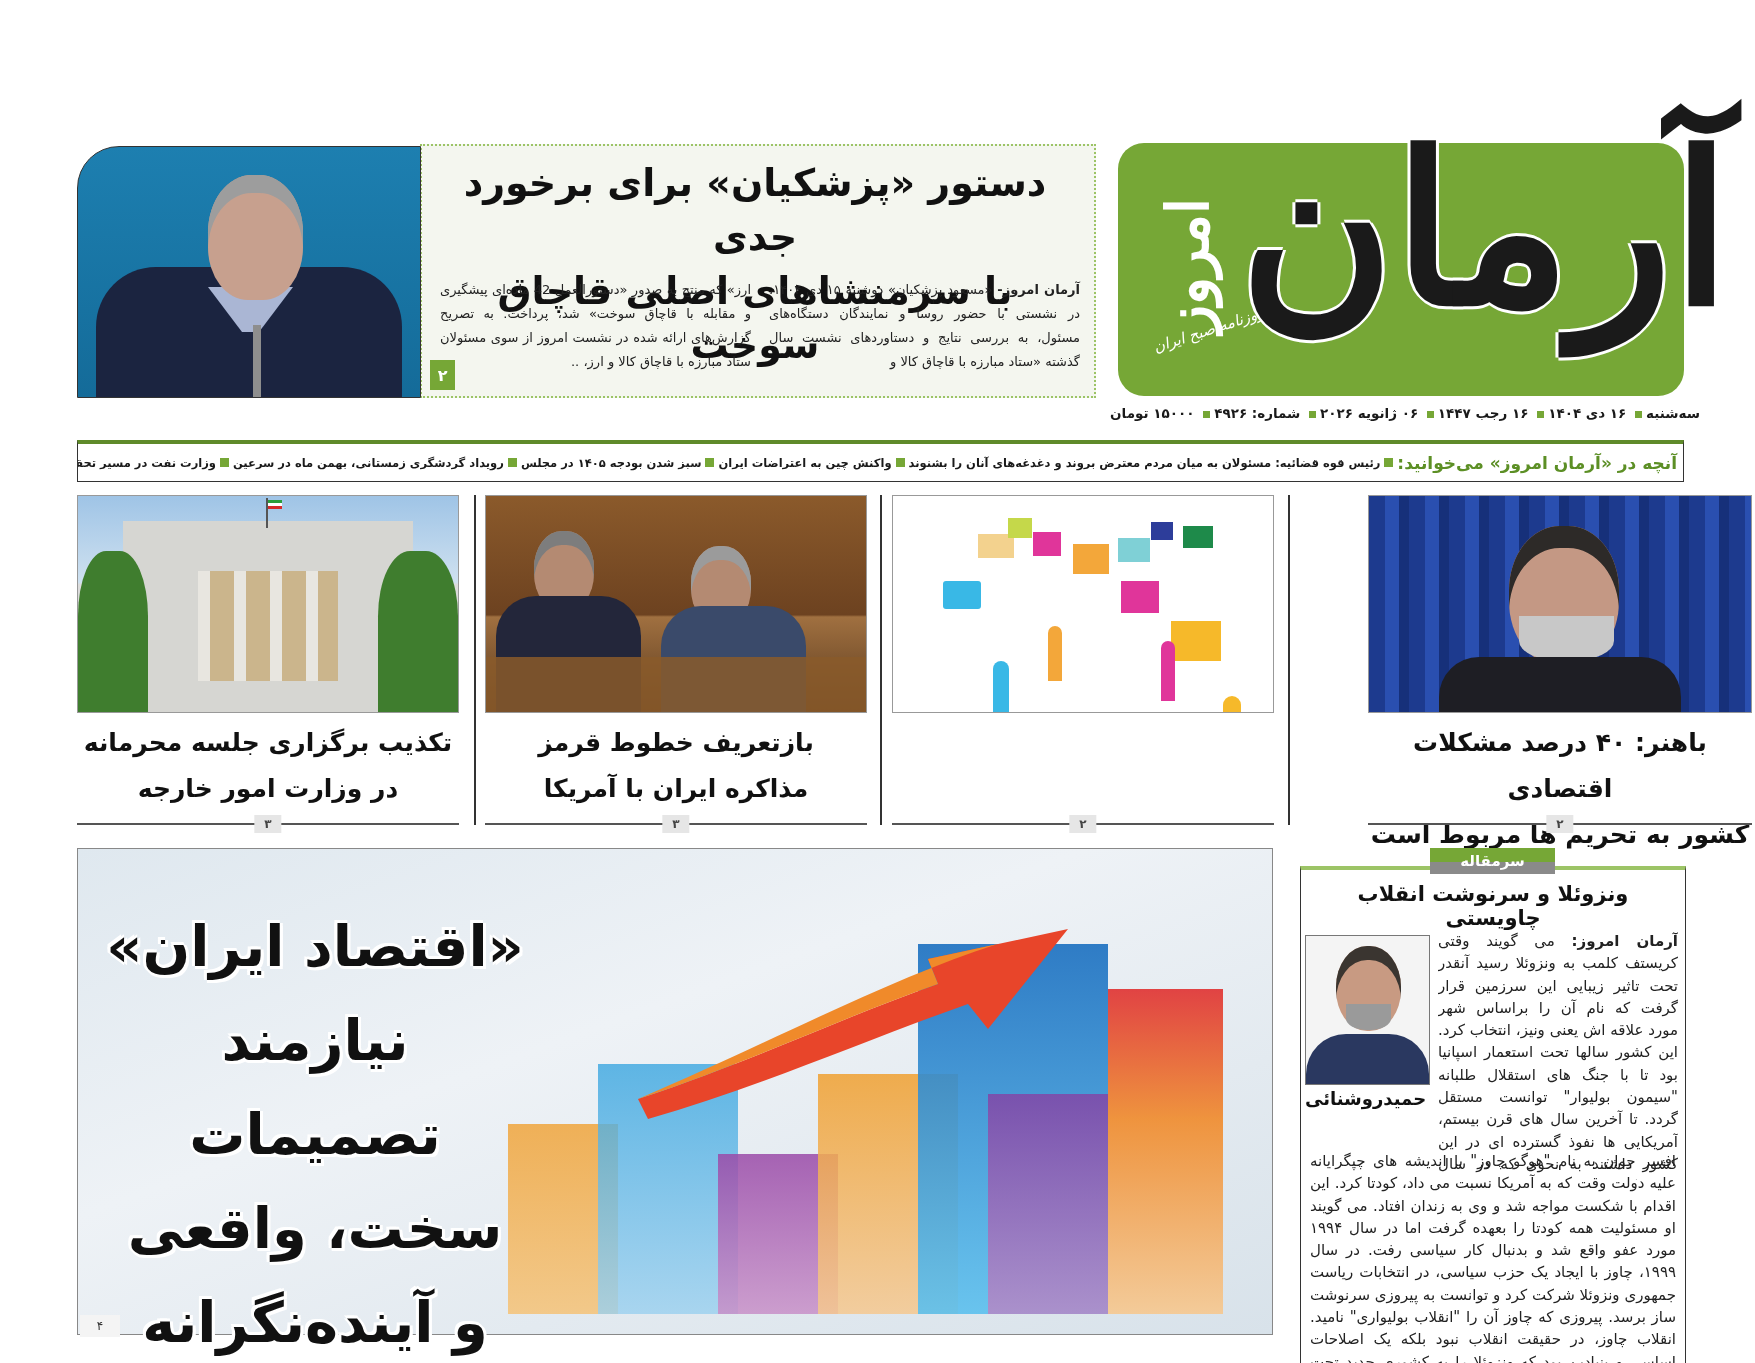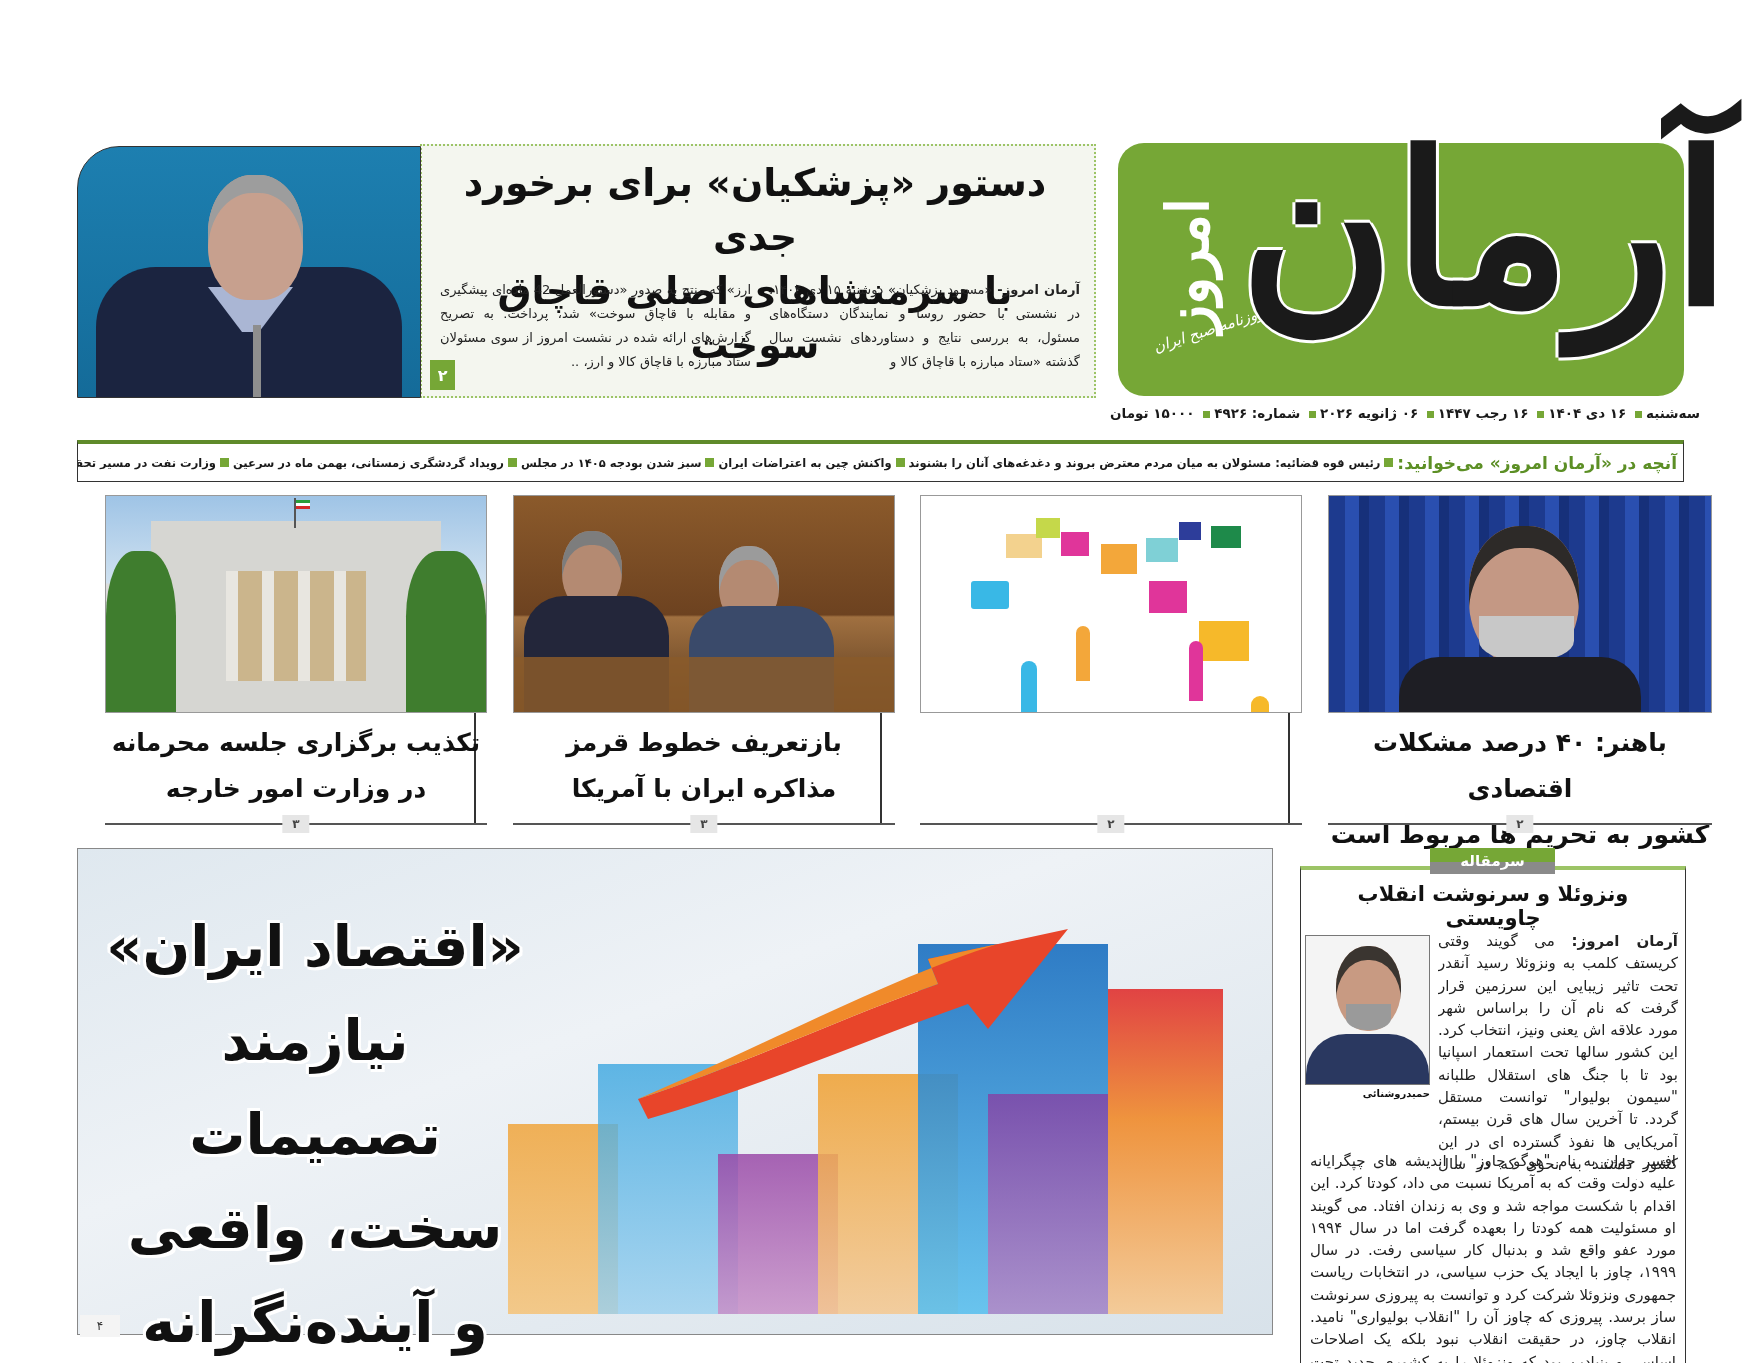--- a/index.html
+++ b/index.html
@@ -80,21 +80,21 @@
   .ticker {
     left: 77px; top: 440px; width: 1607px; height: 42px;
     border: 1.5px solid #333; border-top: 4px solid #5f8a2a;
     display: flex; align-items: center; padding: 0 6px; gap: 4px;
     font-size: 11.5px; font-weight: bold; color: #1a1a1a; white-space: nowrap; overflow: hidden;
   }
   .ticker .lead { color: #5c8f25; font-size: 17px; }
   .ticker .sq { display: inline-block; width: 9px; height: 9px; background: #76a736; flex: 0 0 auto; }
 
   
-  .card { top: 495px; height: 335px; margin-left: 28px; }
+  .card { top: 495px; height: 335px; }
   .card .pic { position: absolute; left: 0; top: 0; right: 0; height: 218px; overflow: hidden; border: 1px solid #999; }
   .card .title {
     position: absolute; left: 0; right: 0; top: 225px; text-align: center;
     font-weight: bold; font-size: 25px; line-height: 46px; color: #111;
   }
   .card .rule { position: absolute; left: 0; right: 0; top: 328px; height: 1.5px; background: #555; }
   .card .pg {
     position: absolute; left: 50%; top: 320px; transform: translateX(-50%);
     background: #e6e6e6; color: #444; font-size: 12px; font-weight: bold; padding: 2px 10px;
   }
@@ -137,21 +137,21 @@
     color: #fff; font-weight: bold; font-size: 15px; display: flex; align-items: center; justify-content: center;
   }
   .ed-title { left: 1310px; top: 882px; width: 366px; text-align: center; font-weight: bold; font-size: 21px; color: #111; }
   .ed-photo {
     left: 1305px; top: 935px; width: 125px; height: 150px; border: 1px solid #777;
     background: #f4f4f4; overflow: hidden;
   }
   .ed-photo .face { position: absolute; left: 30px; top: 10px; width: 65px; height: 85px; background: #c89a82; border-radius: 48%; box-shadow: inset 0 14px 0 #3a3530; }
   .ed-photo .beard { position: absolute; left: 40px; top: 68px; width: 45px; height: 26px; background: #9a9a9a; border-radius: 0 0 45% 45%; }
   .ed-photo .suit { position: absolute; left: 0; right: 0; bottom: 0; height: 50px; background: #2a3860; border-radius: 40px 40px 0 0; }
-  .ed-author { left: 1305px; top: 1088px; width: 125px; text-align: right; font-weight: bold; font-size: 10px; color: #111; }
+  .ed-author { left: 1305px; top: 1088px; width: 125px; text-align: left; font-weight: bold; font-size: 18px; color: #111; }
   .ed-text { font-size: 15px; line-height: 22.3px; color: #222; text-align: justify; }
   .ed-text b { font-weight: bold; }
 </style>
 </head>
 <body class="rtl">
 
 <div class="abs mast-green"></div>
 <div class="abs mast-sub">امروز</div>
 <div class="abs mast-tag">روزنامه صبح ایران</div>
 <div class="abs mast-title">آرمان</div>
@@ -192,21 +192,21 @@
   <span>واکنش چین به اعتراضات ایران</span>
   <span class="sq"></span>
   <span>سبز شدن بودجه ۱۴۰۵ در مجلس</span>
   <span class="sq"></span>
   <span>رویداد گردشگری زمستانی، بهمن ماه در سرعین</span>
   <span class="sq"></span>
   <span>وزارت نفت در مسیر تحقق هدف ملی</span>
 
 </div>
 
-<div class="abs card" style="left:1300px; width:384px;">
+<div class="abs card" style="left:1368px; width:384px;">
   <div class="pic pic-blue-curtain">
     <div style="position:absolute;left:140px;top:30px;width:110px;height:140px;background:#c49884;border-radius:46%;box-shadow:inset 0 22px 0 #2d2a28;"></div>
     <div style="position:absolute;left:150px;top:120px;width:95px;height:45px;background:#c8c8c8;border-radius:0 0 45% 45%;"></div>
     <div style="position:absolute;left:70px;right:70px;bottom:0;height:55px;background:#1e1e24;border-radius:40px 40px 0 0;"></div>
   </div>
   <div class="title">
     <div>باهنر: ۴۰ درصد مشکلات اقتصادی</div>
     <div>کشور به تحریم ها مربوط است</div>
   </div>
   <div class="rule"></div>

